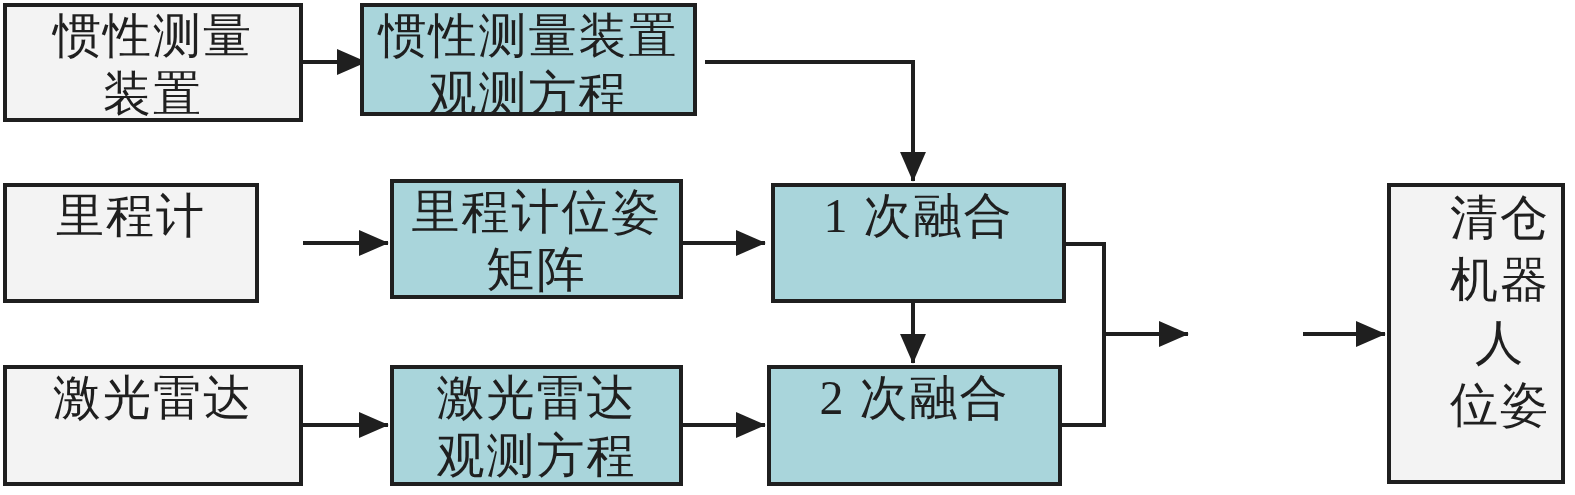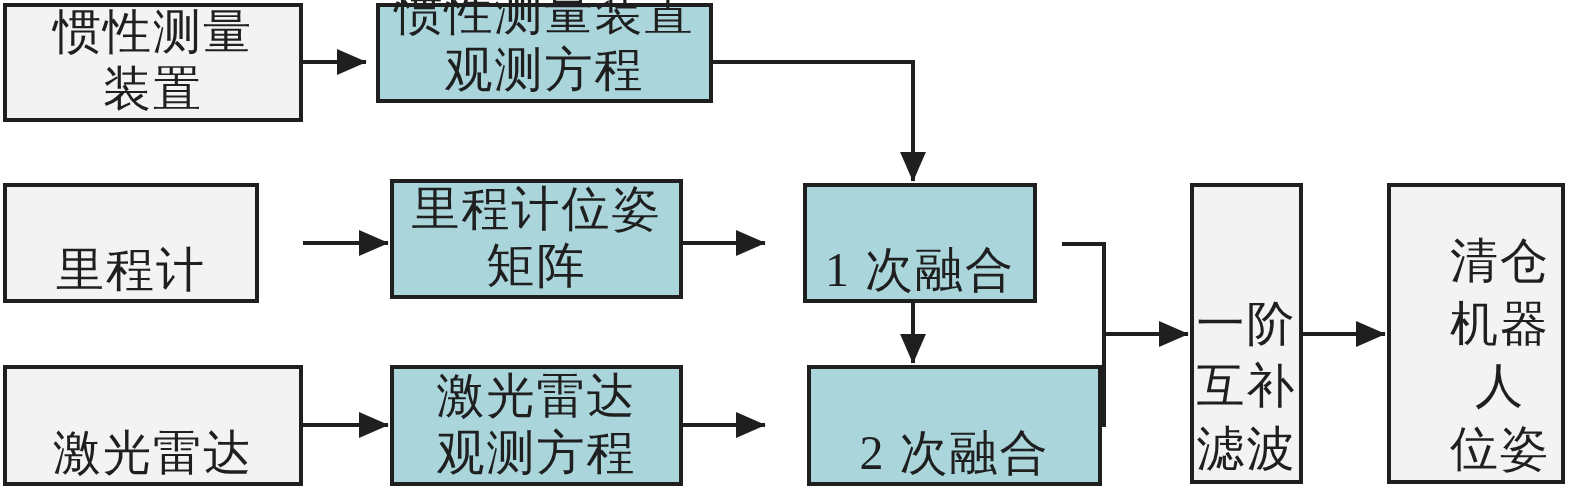--- a/index.html
+++ b/index.html
@@ -26,21 +26,21 @@
   .connector-layer path {
     fill: none;
     stroke: var(--line);
     stroke-width: 4;
   }
   .box {
     position: absolute;
     box-sizing: border-box;
     border: 4px solid var(--line);
     display: flex;
-    align-items: flex-end;
+    align-items: flex-start;
     justify-content: center;
     text-align: center;
     color: var(--text);
   }
   .box.source  { background: var(--source-fill); }
   .box.process { background: var(--process-fill); }
   .label {
     white-space: pre-line;
     font-size: 48px;
     letter-spacing: 2px;
@@ -70,56 +70,51 @@
     <path d="M1062,425 H1104 V334"></path>
     <path d="M1104,334 H1188" marker-end="url(#arrowhead)"></path>
     <path d="M1303,334 H1385" marker-end="url(#arrowhead)"></path>
   </svg>
 
   <div class="box source" style="left:3px; top:3px; width:300px; height:119px;">
     <span class="label">惯性测量
 装置</span>
   </div>
 
-  <div class="box process" style="left:376px; top:3px; width:337px; height:100px;">
+  <div class="box process" style="left:360px; top:3px; width:337px; height:113px;">
     <span class="label">惯性测量装置
 观测方程</span>
   </div>
 
   <div class="box source" style="left:3px; top:183px; width:256px; height:120px;">
     <span class="label">里程计</span>
   </div>
 
   <div class="box process" style="left:390px; top:179px; width:293px; height:120px;">
     <span class="label">里程计位姿
 矩阵</span>
   </div>
 
-  <div class="box process" style="left:803px; top:183px; width:234px; height:120px;">
+  <div class="box process" style="left:771px; top:183px; width:295px; height:120px;">
     <span class="label">1 次融合</span>
   </div>
 
   <div class="box source" style="left:3px; top:365px; width:300px; height:121px;">
     <span class="label">激光雷达</span>
   </div>
 
   <div class="box process" style="left:390px; top:365px; width:293px; height:121px;">
     <span class="label">激光雷达
 观测方程</span>
   </div>
 
-  <div class="box process" style="left:807px; top:365px; width:295px; height:121px;">
+  <div class="box process" style="left:767px; top:365px; width:295px; height:121px;">
     <span class="label">2 次融合</span>
   </div>
 
-  <div class="box source" style="left:1190px; top:183px; width:113px; height:301px;">
-    <span class="label tall">一阶
-互补
-滤波</span>
-  </div>
 
   <div class="box source" style="left:1387px; top:183px; width:178px; height:301px;padding-left:48px;">
     <span class="label tall">清仓
 机器人
 位姿</span>
   </div>
 
 </div>
 
 </body></html>

